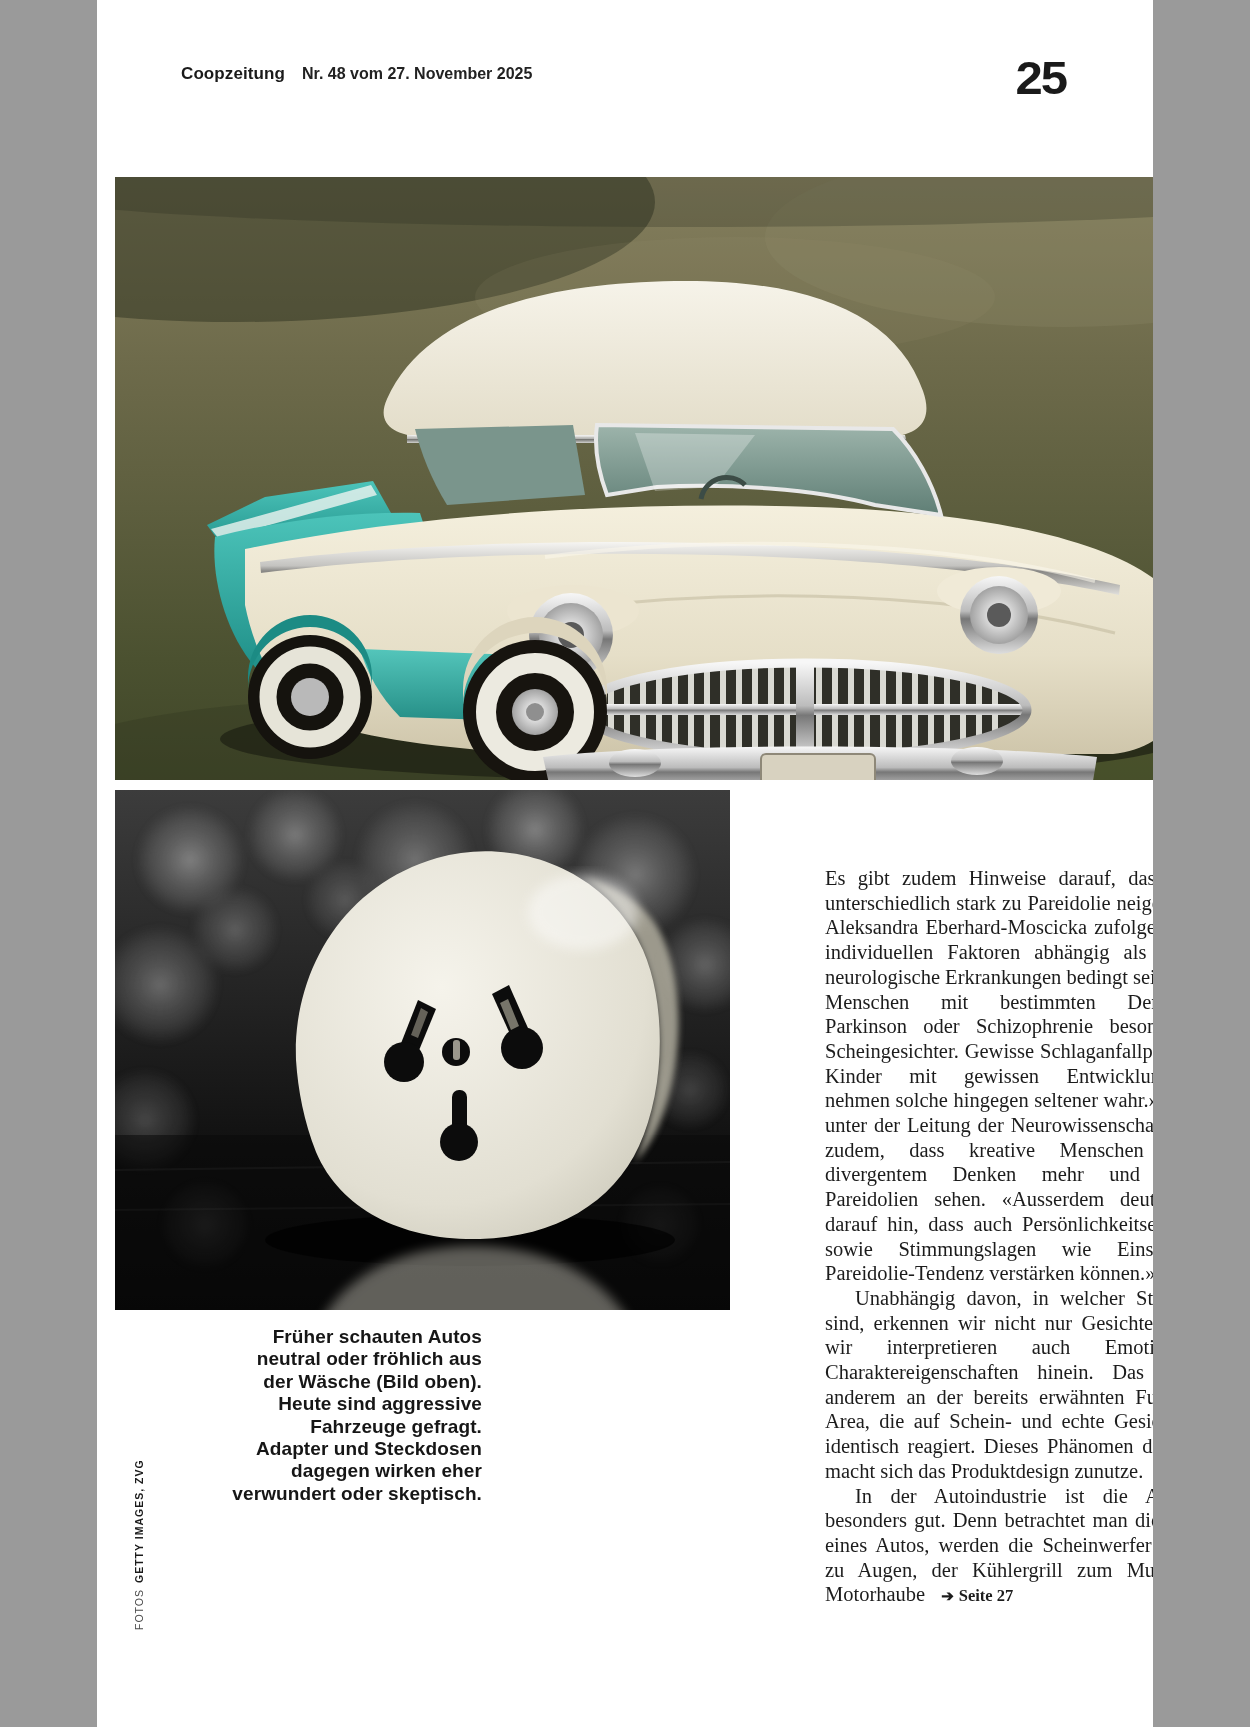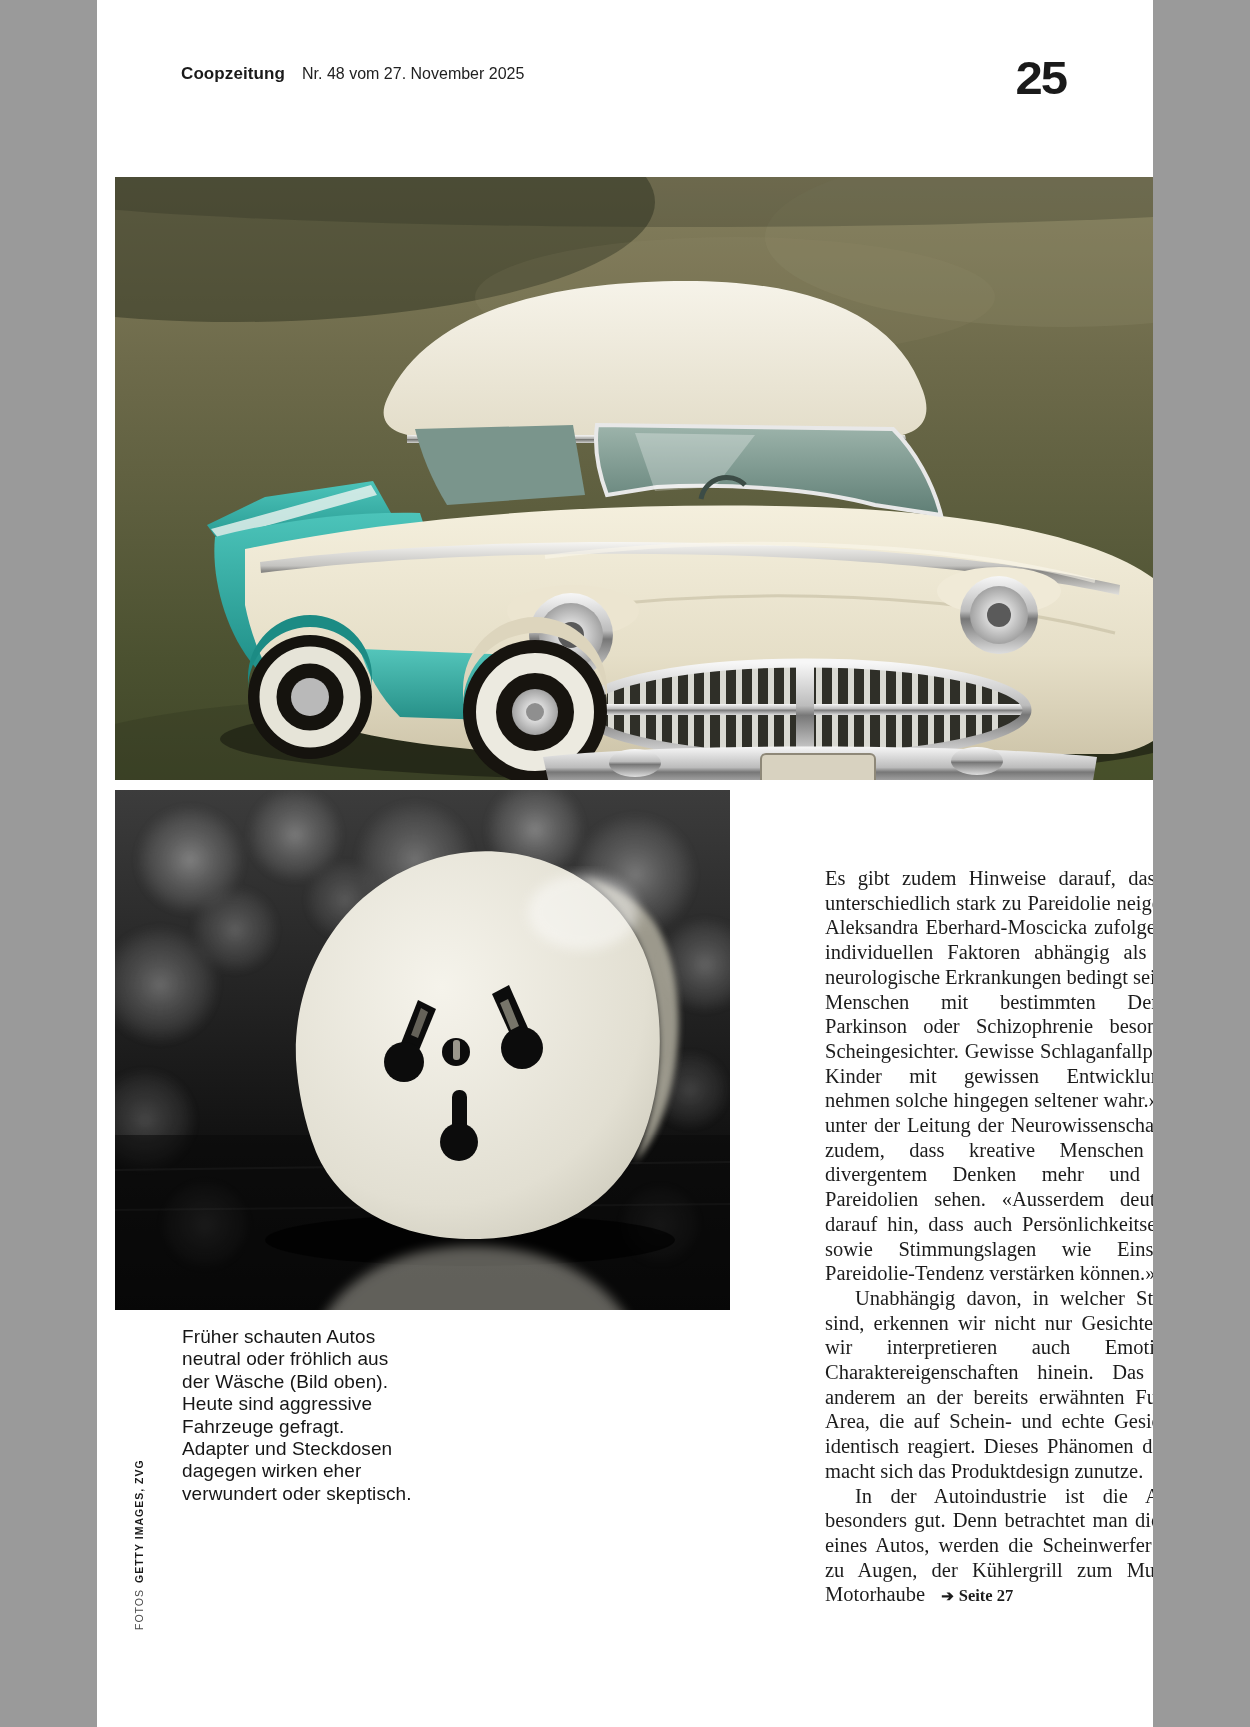--- a/index.html
+++ b/index.html
@@ -4,39 +4,39 @@
 <style>
   html,body{margin:0;padding:0;background:#9a9a9a;}
   .page{
     position:relative; width:1056px; height:1727px; margin:0 auto;
     background:#ffffff; overflow:hidden;
     font-family:"Liberation Sans", sans-serif; color:#1a1a1a;
   }
   
   .masthead-row{position:absolute; left:84px; top:64px; display:flex; gap:17px; align-items:baseline;}
   .masthead{font-weight:bold; font-size:17px; letter-spacing:.1px;}
-  .issue{font-size:16px; color:#222;}
+  .issue{font-size:16px; color:#222;font-weight:bold;}
   .page-number{
     position:absolute; top:54px; right:87px;
     font-weight:bold; font-size:49px; line-height:1; letter-spacing:-2px;
     transform:scaleY(.95);
   }
   .print-mark{position:absolute; left:1213px; top:31px; width:10px; height:10px;
     display:grid; grid-template-columns:5px 5px; grid-template-rows:5px 5px;}
   .print-mark span{display:block;}
   
   figure{margin:0; padding:0; position:absolute;}
   .car-photo{left:18px; top:177px; width:1145px; height:603px;}
   .adapter-photo{left:18px; top:790px; width:615px; height:520px;}
   figure svg{display:block;}
   
   .caption{
     position:absolute; left:85px; top:1326px; width:300px;
-    font-weight:normal; font-size:19px; line-height:22.4px;
-    white-space:pre-line; color:#161616; letter-spacing:.1px;
+    font-weight:bold; font-size:19px; line-height:22.4px;
+    white-space:pre-line; color:#161616; letter-spacing:.1px;text-align:right;
   }
   
   .credit{
     position:absolute; left:36px; top:1630px;
     transform:rotate(-90deg); transform-origin:0 0;
     font-size:10.5px; letter-spacing:1px; white-space:nowrap; color:#4a4a4a;
   }
   .credit .names{font-weight:bold; color:#1a1a1a; margin-left:6px;}
   
   .article{

